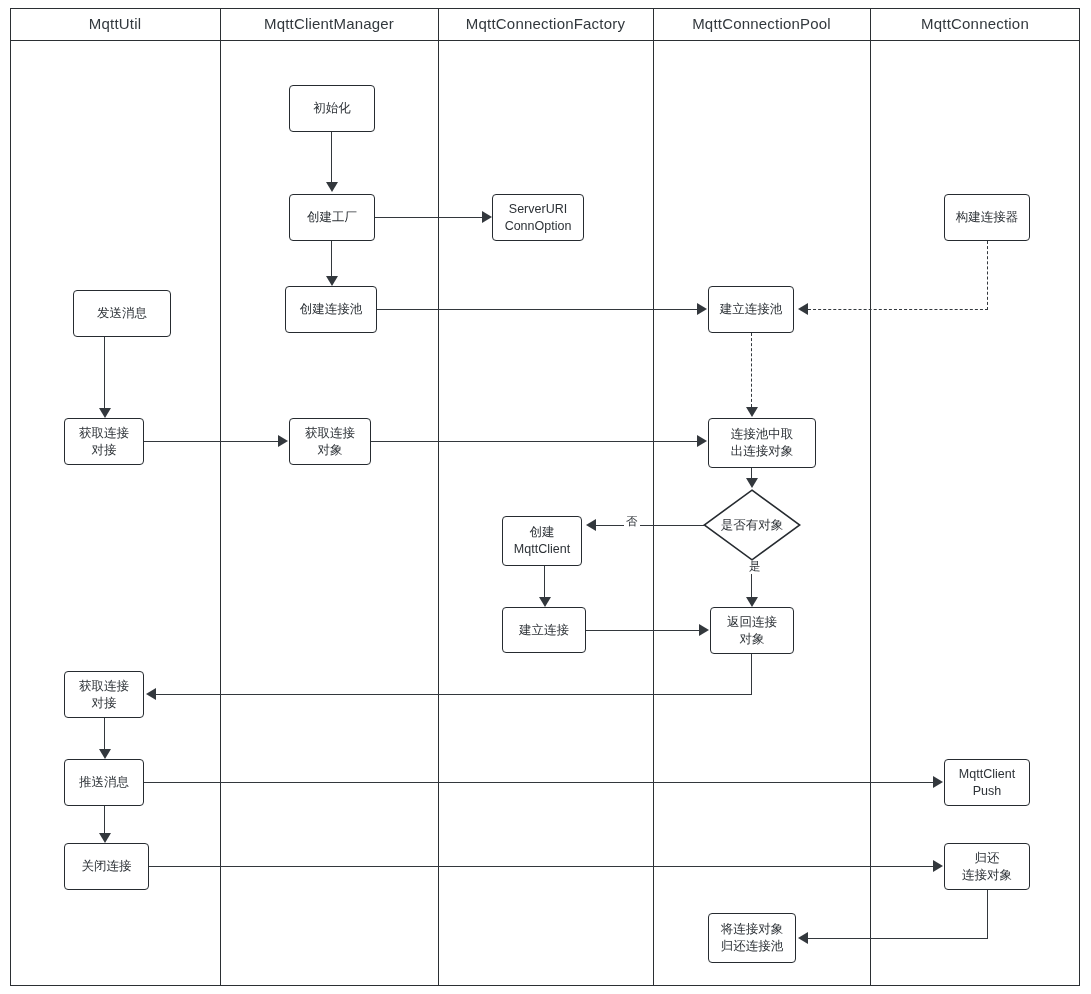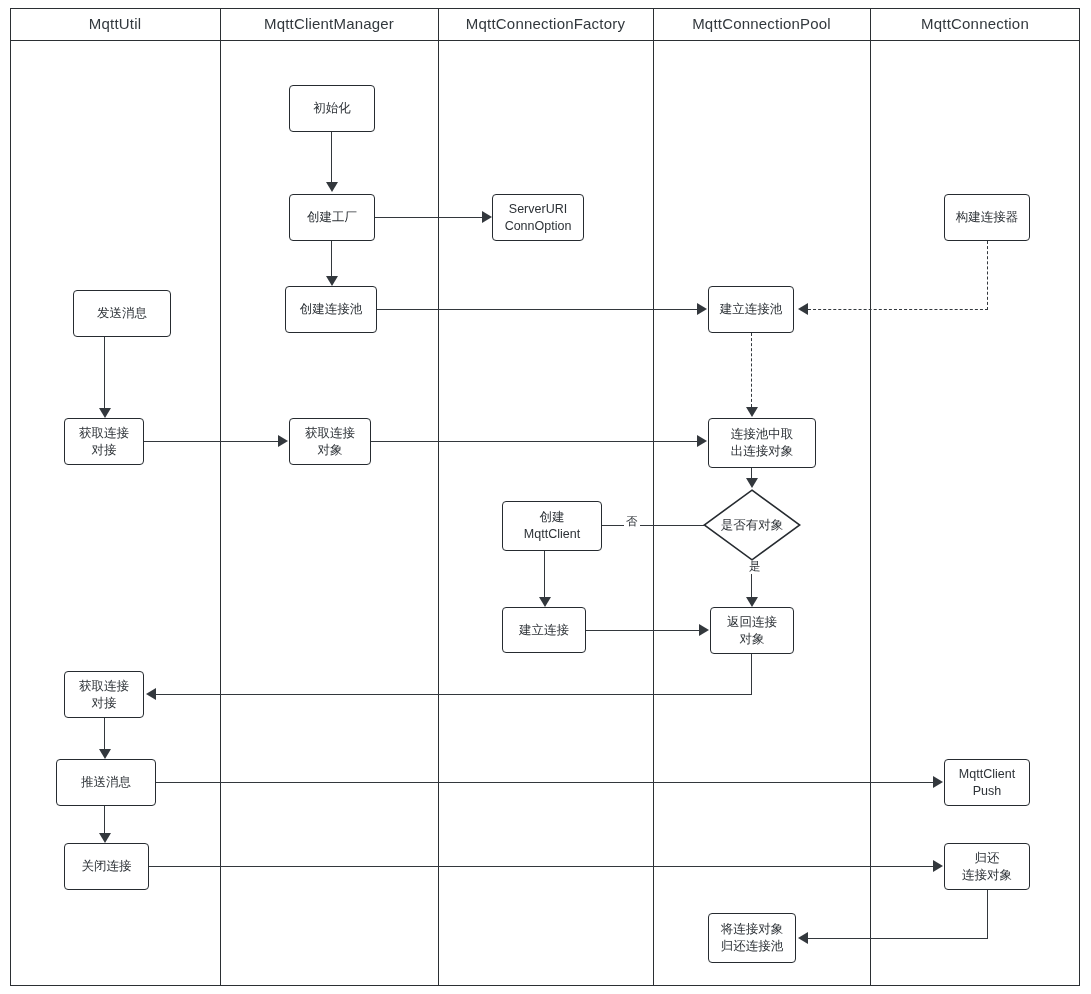--- a/index.html
+++ b/index.html
@@ -141,32 +141,32 @@
   <div class="node" style="left:708px;top:418px;width:108px;height:50px">连接池中取
 出连接对象</div>
 
   <div class="diamond-wrap" style="left:703px;top:489px;width:98px;height:72px">
     <svg class="diamond-shape" viewBox="0 0 98 72" preserveAspectRatio="none">
       <polygon points="49,1.2 96.8,36 49,70.8 1.2,36" fill="#ffffff" stroke="#262b30" stroke-width="1.6"></polygon>
     </svg>
     <span class="diamond-label">是否有对象</span>
   </div>
 
-  <div class="node" style="left:502px;top:501px;width:100px;height:50px">创建
+  <div class="node" style="left:502px;top:516px;width:80px;height:50px">创建
 MqttClient</div>
 
   <div class="node" style="left:502px;top:607px;width:84px;height:46px">建立连接</div>
 
   <div class="node" style="left:710px;top:607px;width:84px;height:47px">返回连接
 对象</div>
 
   <div class="node" style="left:64px;top:671px;width:80px;height:47px">获取连接
 对接</div>
 
-  <div class="node" style="left:56px;top:759px;width:100px;height:47px">推送消息</div>
+  <div class="node" style="left:64px;top:759px;width:80px;height:47px">推送消息</div>
 
   <div class="node" style="left:944px;top:759px;width:86px;height:47px">MqttClient
 Push</div>
 
   <div class="node" style="left:64px;top:843px;width:85px;height:47px">关闭连接</div>
 
   <div class="node" style="left:944px;top:843px;width:86px;height:47px">归还
 连接对象</div>
 
   <div class="node" style="left:708px;top:913px;width:88px;height:50px">将连接对象

